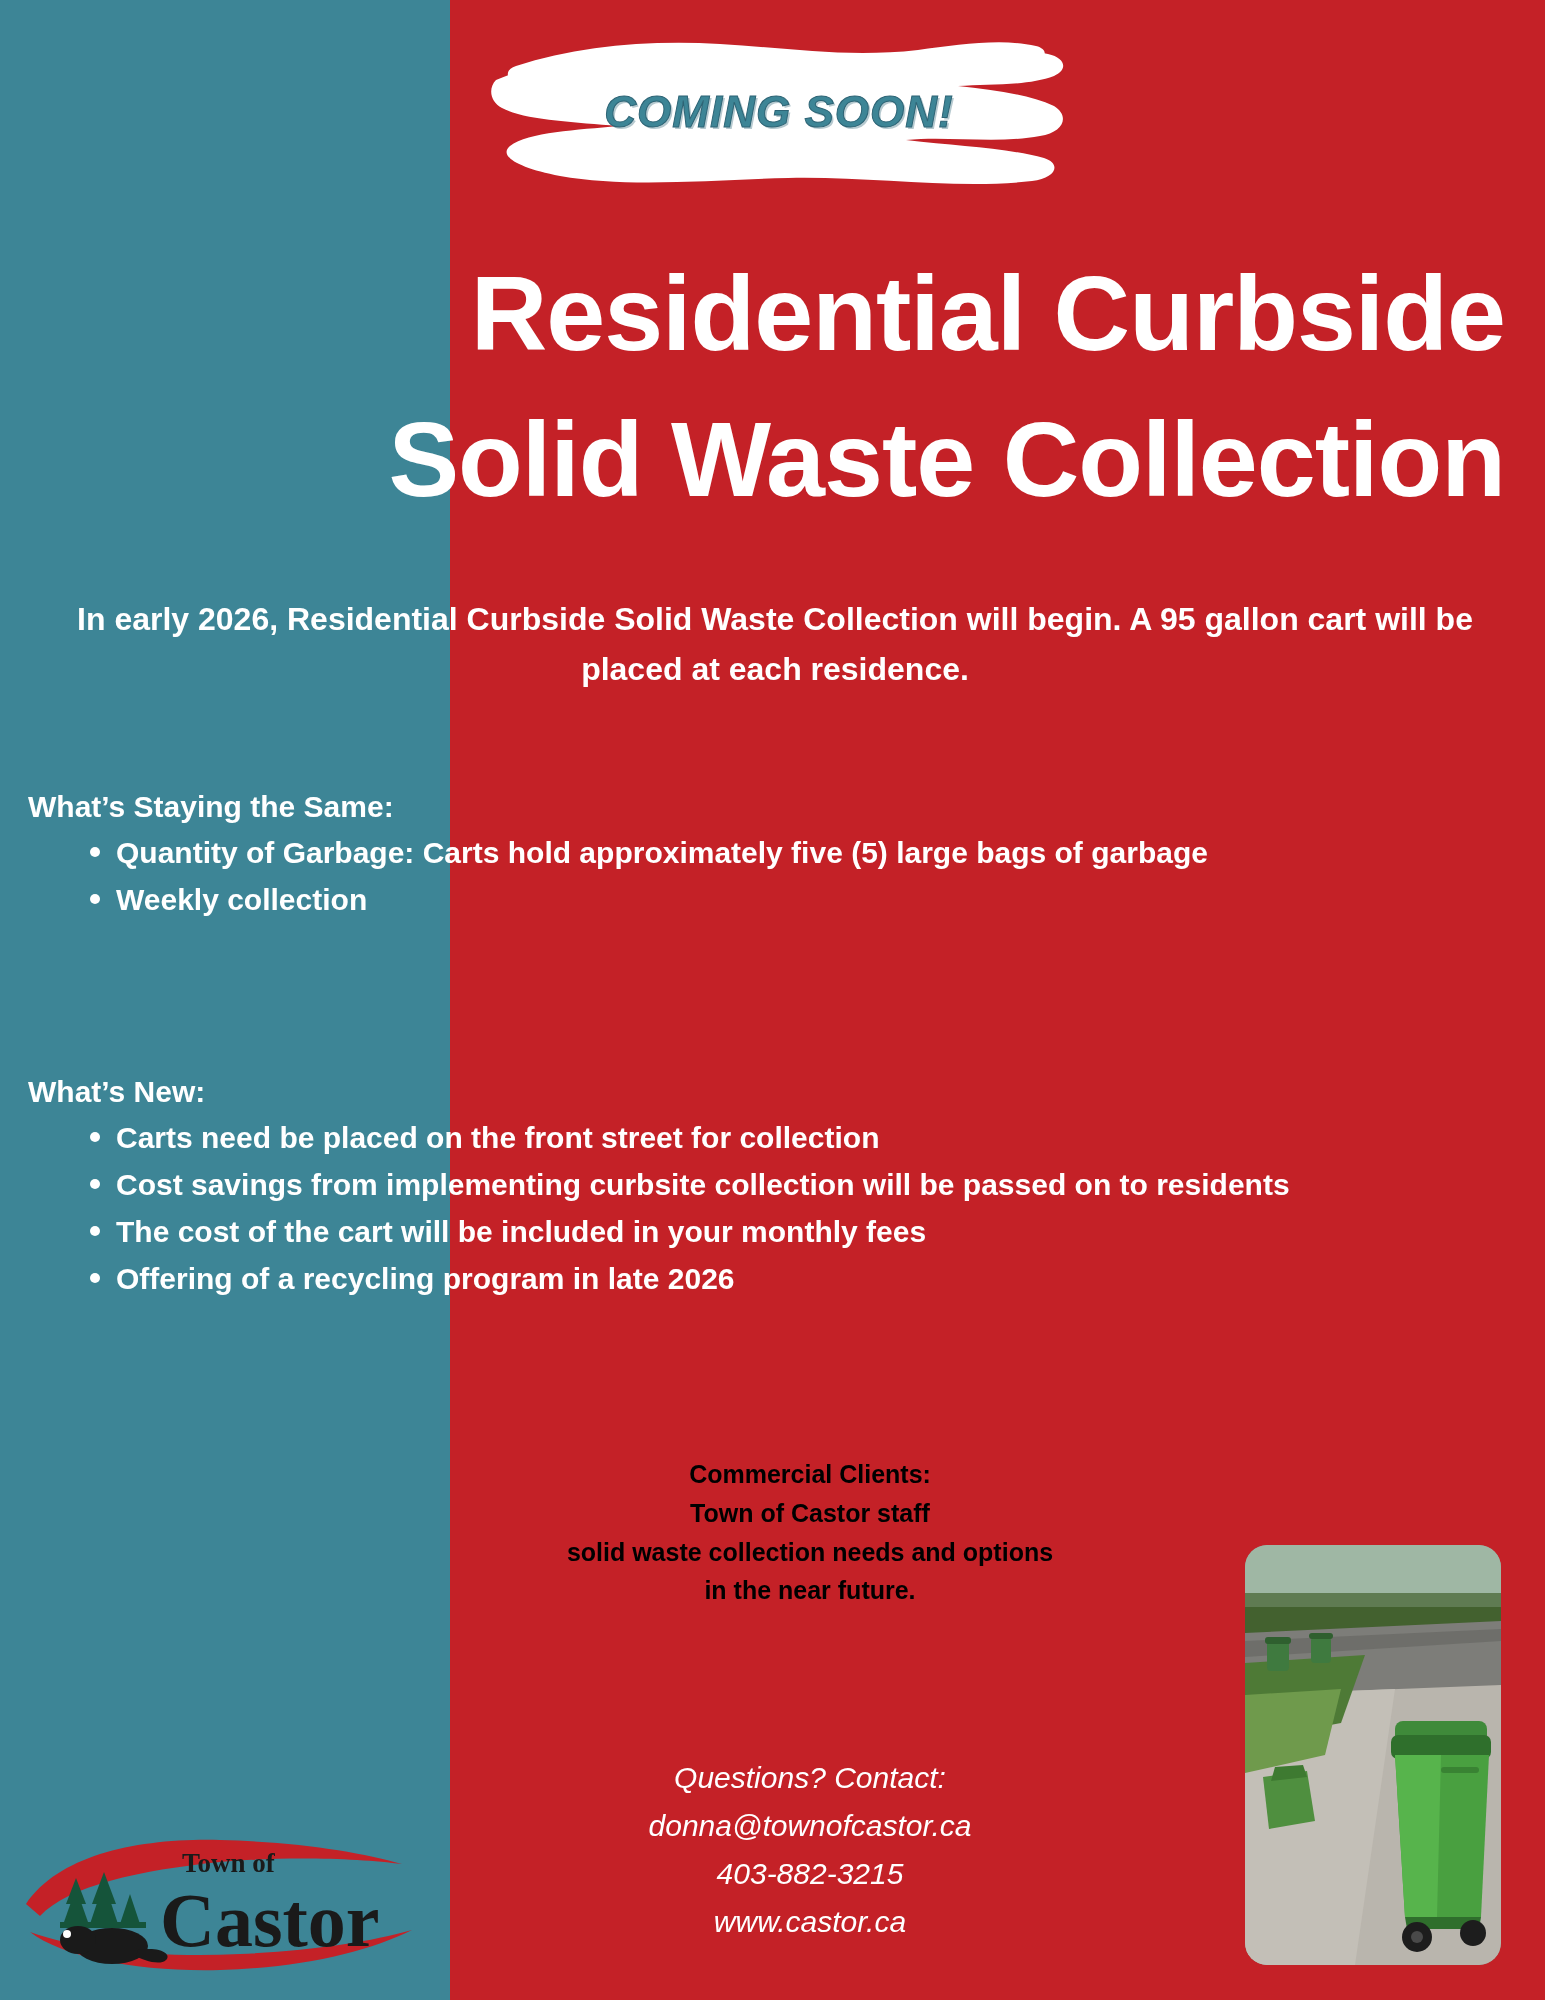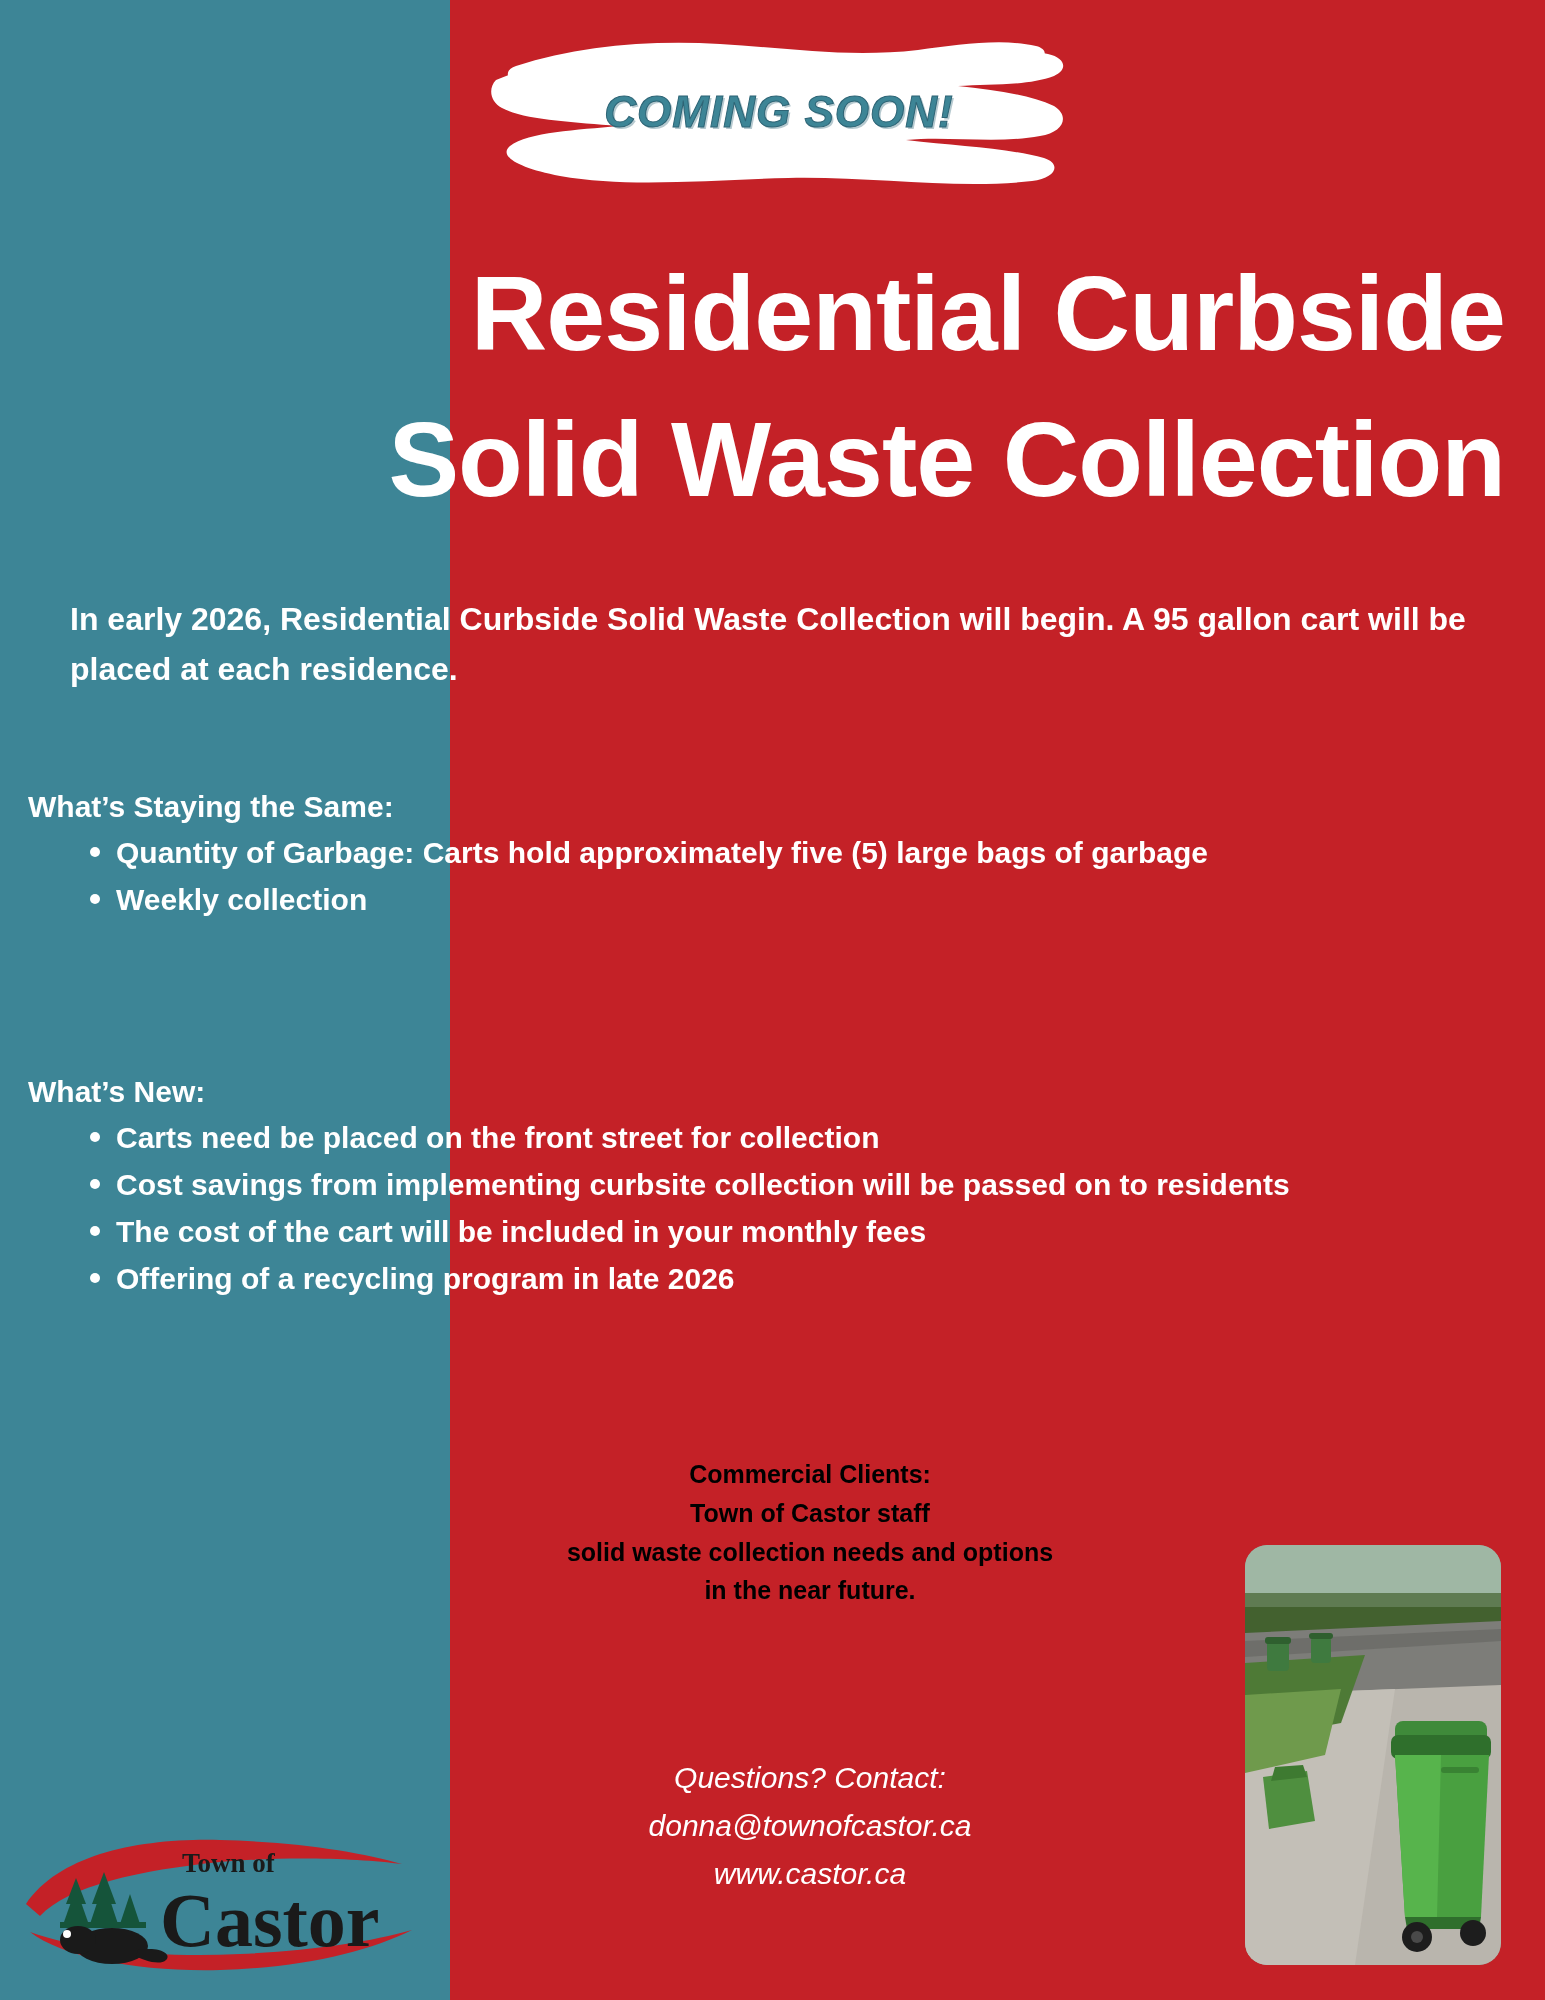--- a/index.html
+++ b/index.html
@@ -76,21 +76,21 @@
     letter-spacing: -1px;
   }
   .headline span { display: block; }
 
   
   .intro {
     position: absolute;
     left: 70px;
     top: 595px;
     width: 1410px;
-    text-align: left;
+    text-align: center;
     color: #ffffff;
     font-size: 32px;
     line-height: 1.55;
     font-weight: bold;
   }
 
   
   .section {
     position: absolute;
     left: 28px;
@@ -223,20 +223,21 @@
   <div class="commercial">
     <span>Commercial Clients:</span>
     <span>Town of Castor staff</span>
     <span>solid waste collection needs and options</span>
     <span>in the near future.</span>
   </div>
 
   <div class="contact">
     <span>Questions? Contact:</span>
     <span>donna@townofcastor.ca</span>
+    <span>403-882-3215</span>
     <span>www.castor.ca</span>
   </div>
 
   <div class="photo">
     <svg width="256" height="420" viewBox="0 0 256 420">
       <defs>
         <clipPath id="pc">
             <rect x="0" y="0" width="256" height="420" rx="22" ry="22"></rect>
           </clipPath>
       </defs>

